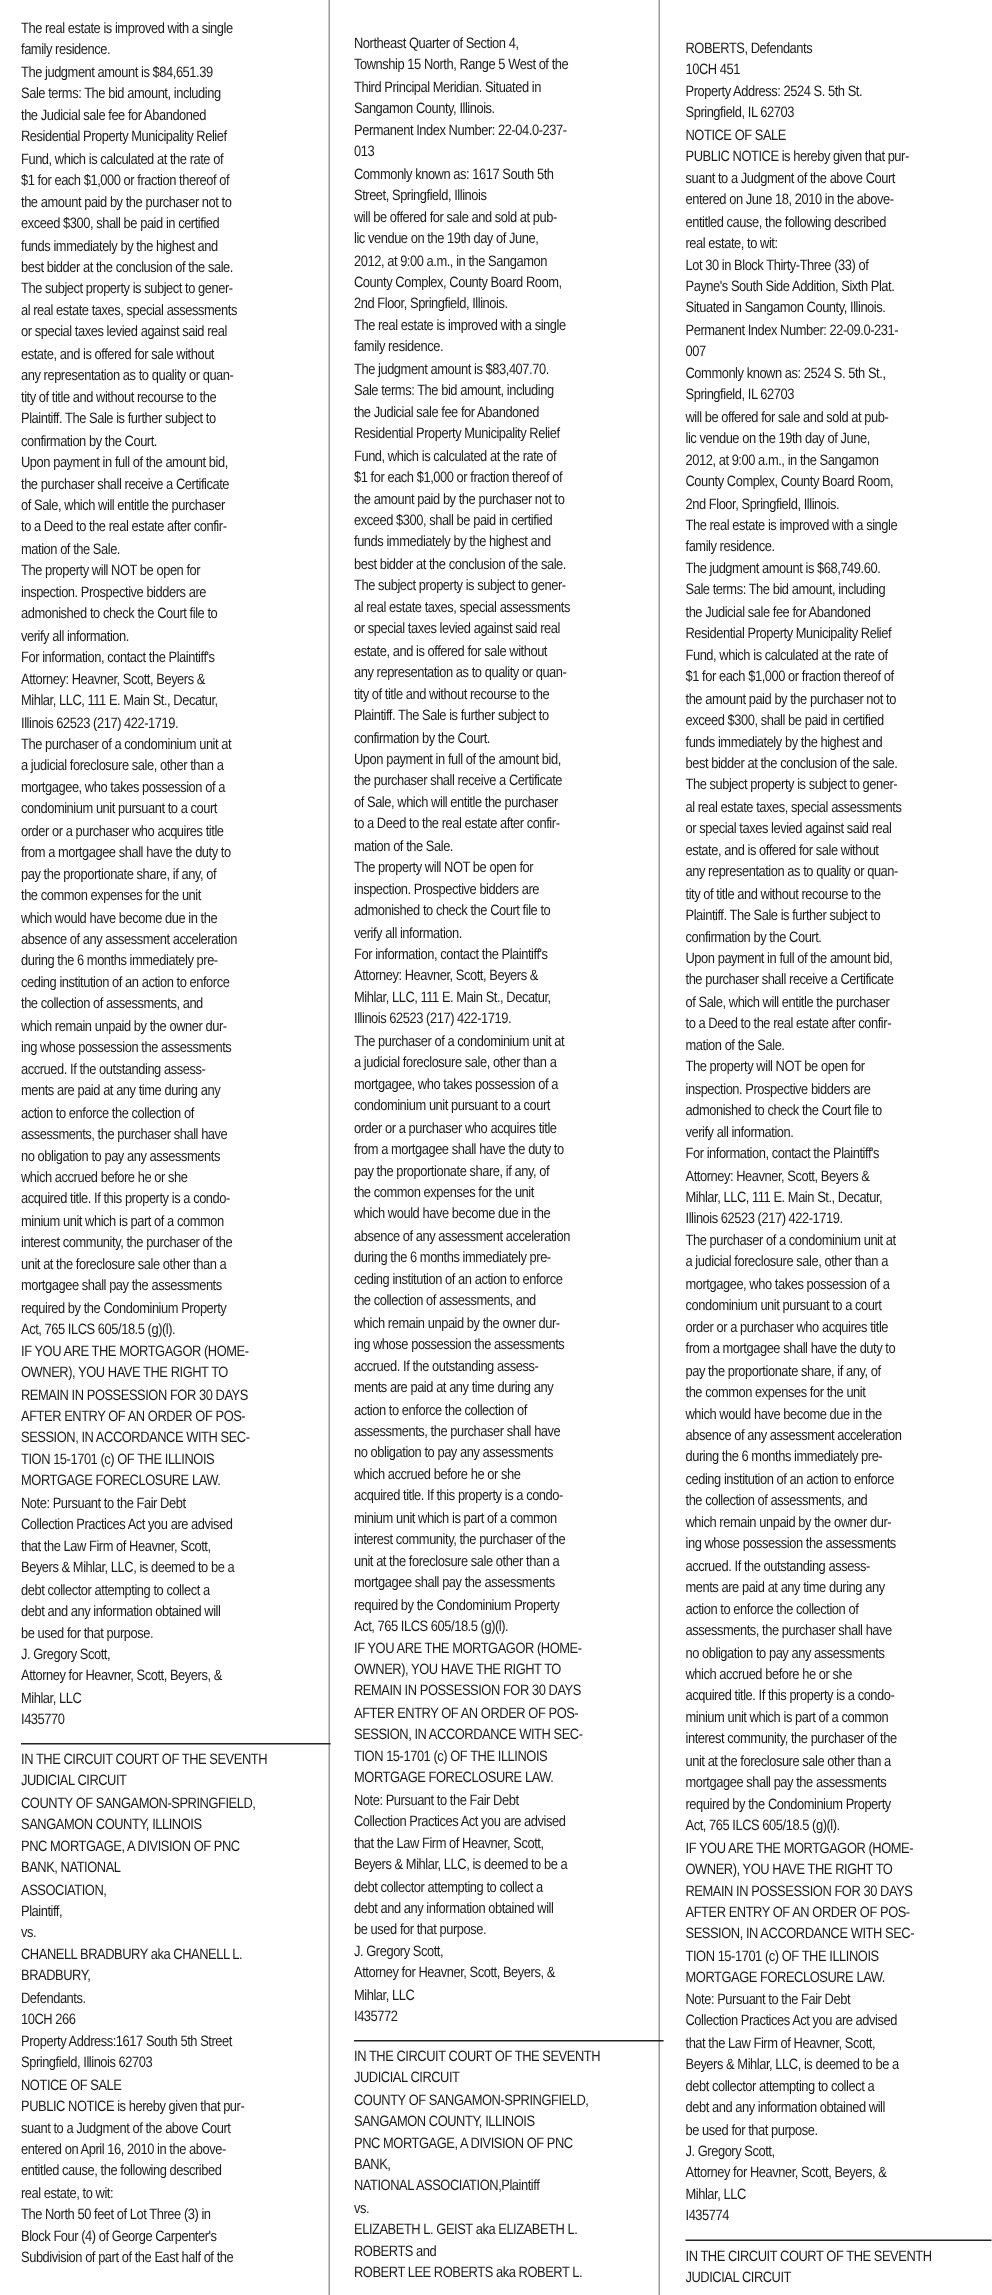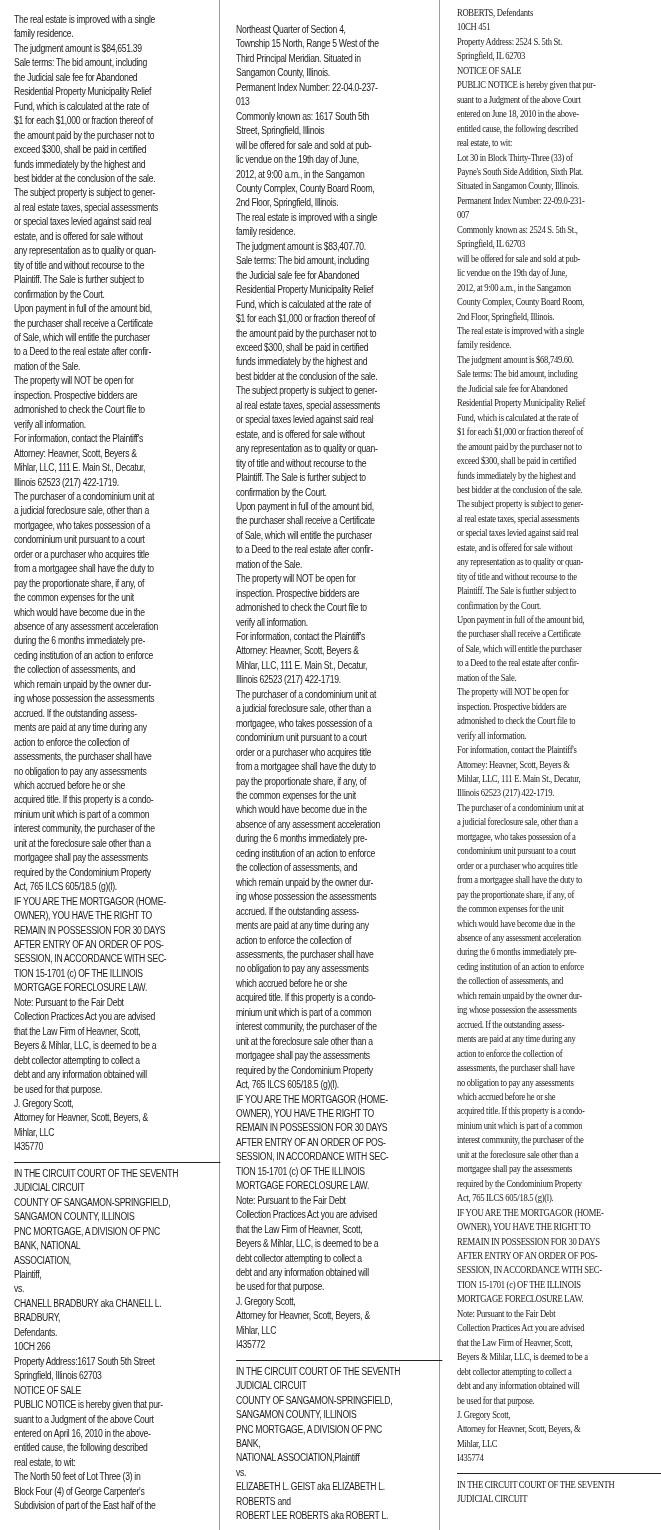--- a/index.html
+++ b/index.html
@@ -13,21 +13,21 @@
     position: absolute; top: 0; height: 1530px;
     box-sizing: border-box;
     font-size: 10px; line-height: 14.45px;
     letter-spacing: -0.35px;
     font-stretch: condensed;
     transform-origin: 0 0;
   }
   .col .inner { transform: scaleX(0.86); transform-origin: 0 0; width: 240px; }
   #col1 { left: 14px; width: 205px; padding-top: 13px; }
   #col2 { left: 236px; width: 205px; padding-top: 23px; }
-  #col3 { left: 457px; width: 205px; padding-top: 6px; font-family: Liberation Serif, serif; }
+  #col3 { left: 457px; width: 205px; padding-top: 26px; }
   .divider {
     position: absolute; top: 0; width: 1px; height: 1530px; background: #9a9a9a;
   }
   #div1 { left: 219px; }
   #div2 { left: 439px; }
   .line { display: block; white-space: nowrap; }
   .rule {
     display: block; height: 1px; background: #222; margin: 7px 0 4px 0; width: 240px;
   }
 </style>

